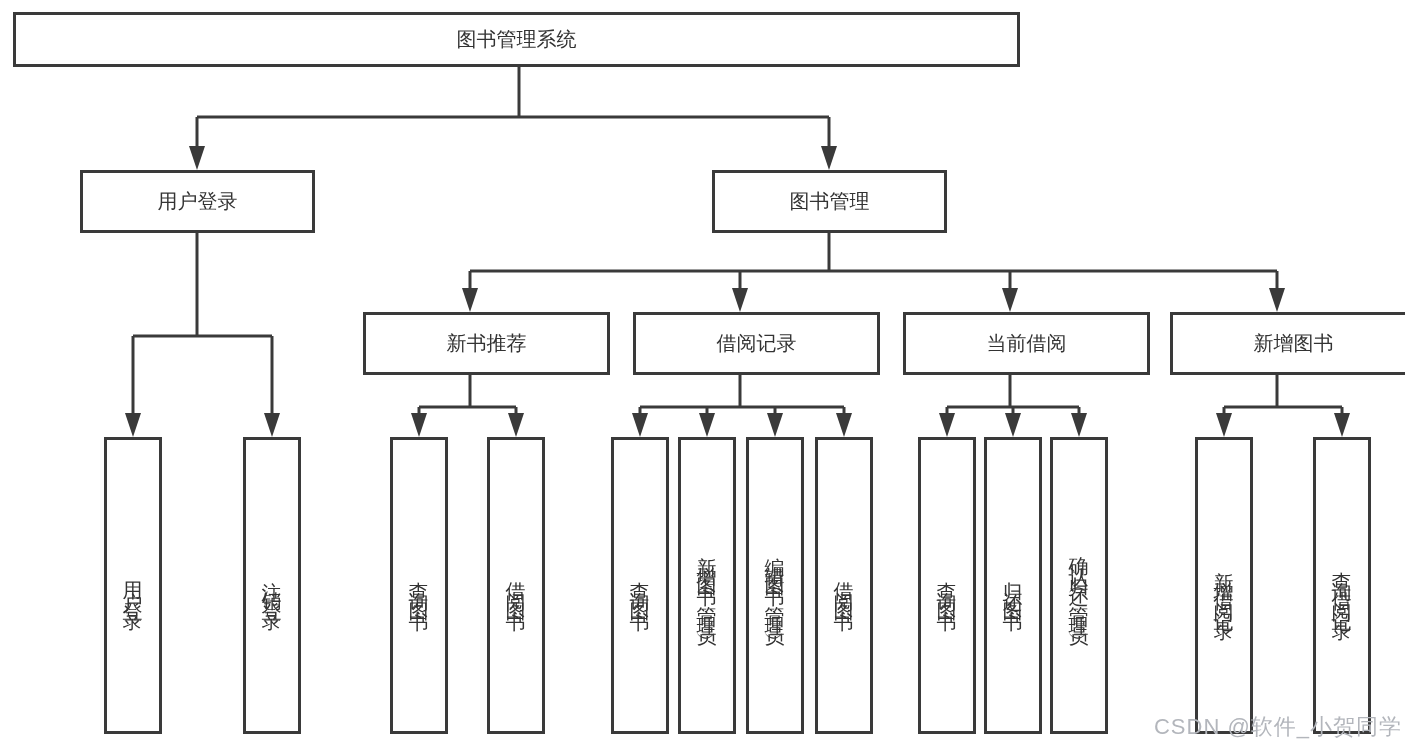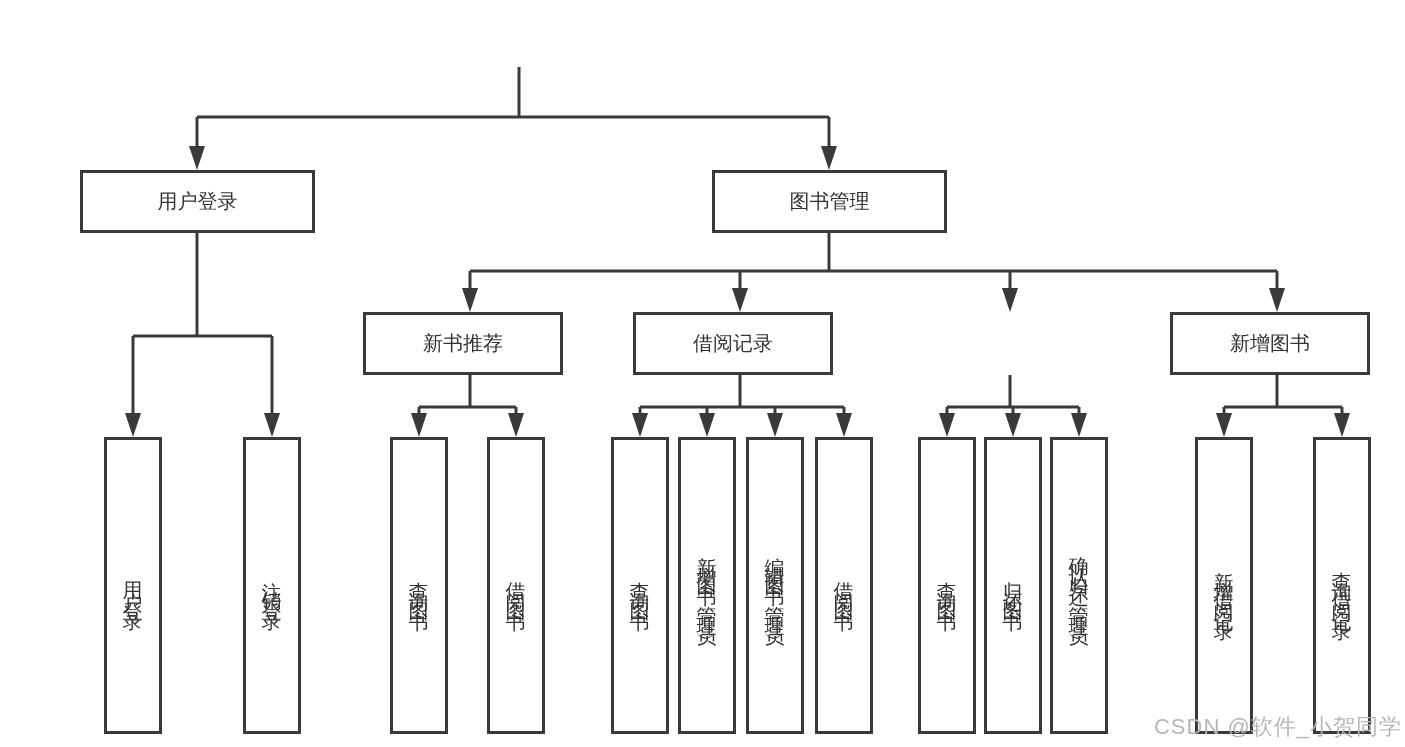--- a/index.html
+++ b/index.html
@@ -33,21 +33,21 @@
     background: var(--background);
     display: flex;
     align-items: center;
     justify-content: center;
     font-size: 20px;
     color: var(--text);
     z-index: 2;
   }
   .node.root  { left: 13px;  top: 12px;  width: 1007px; height: 55px; }
   .node.lvl2  { top: 170px; width: 235px; height: 63px; }
-  .node.lvl3  { top: 312px; width: 200px; height: 63px; }
+  .node.lvl3  { top: 312px; width: 247px; height: 63px; }
   .node.leaf  { top: 437px; width: 58px;  height: 297px; }
   .vtext {
     writing-mode: vertical-rl;
     text-orientation: mixed;
     letter-spacing: 10px;
     line-height: 1;
     white-space: nowrap;
   }
   .watermark {
     position: absolute;
@@ -133,34 +133,40 @@
     <g>
       <line x1="1277" y1="375" x2="1277" y2="407"></line>
       <line x1="1224" y1="407" x2="1342" y2="407"></line>
       <line x1="1224" y1="407" x2="1224" y2="431"></line>
       <line x1="1342" y1="407" x2="1342" y2="431"></line>
       <path class="arrow" d="M1216 413 L1232 413 L1224 437 Z"></path>
       <path class="arrow" d="M1334 413 L1350 413 L1342 437 Z"></path>
     </g>
   </svg>
 
+  <div class="node root">
+    <span>图书管理系统</span>
+  </div>
 
   <div class="node lvl2" style="left:80px;">
     <span>用户登录</span>
   </div>
   <div class="node lvl2" style="left:712px;justify-content:center;">
     <span>图书管理</span>
   </div>
 
   <div class="node lvl3" style="left:363px;">
     <span>新书推荐</span>
   </div>
   <div class="node lvl3" style="left:633px;">
     <span>借阅记录</span>
   </div>
+  <div class="node lvl3" style="left:903px;">
+    <span>当前借阅</span>
+  </div>
   <div class="node lvl3" style="left:1170px;">
     <span>新增图书</span>
   </div>
 
   <div class="node leaf" style="left:104px;">
     <span class="vtext">用户登录</span>
   </div>
   <div class="node leaf" style="left:243px;">
     <span class="vtext">注销登录</span>
   </div>

